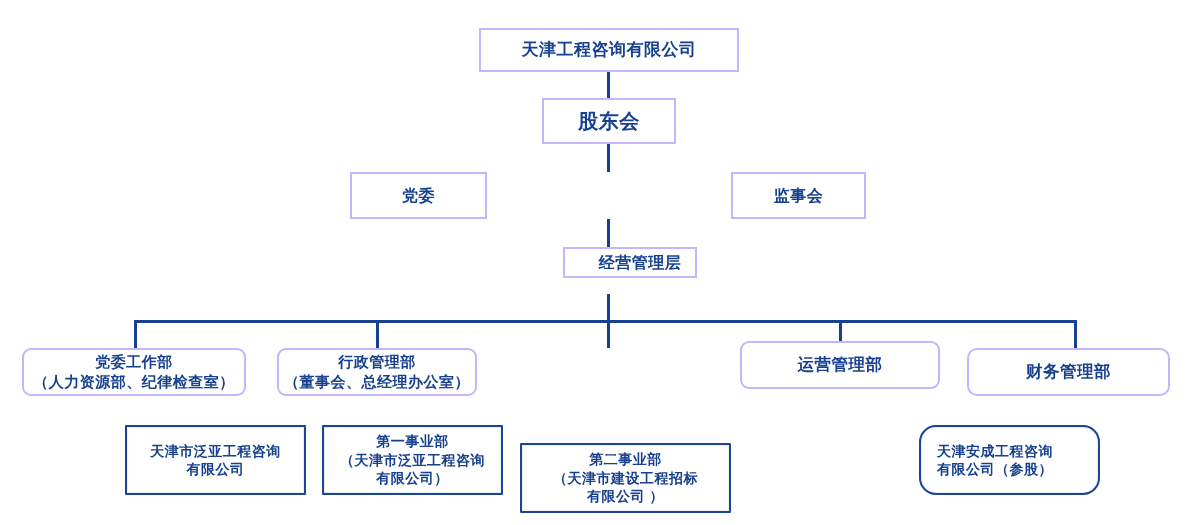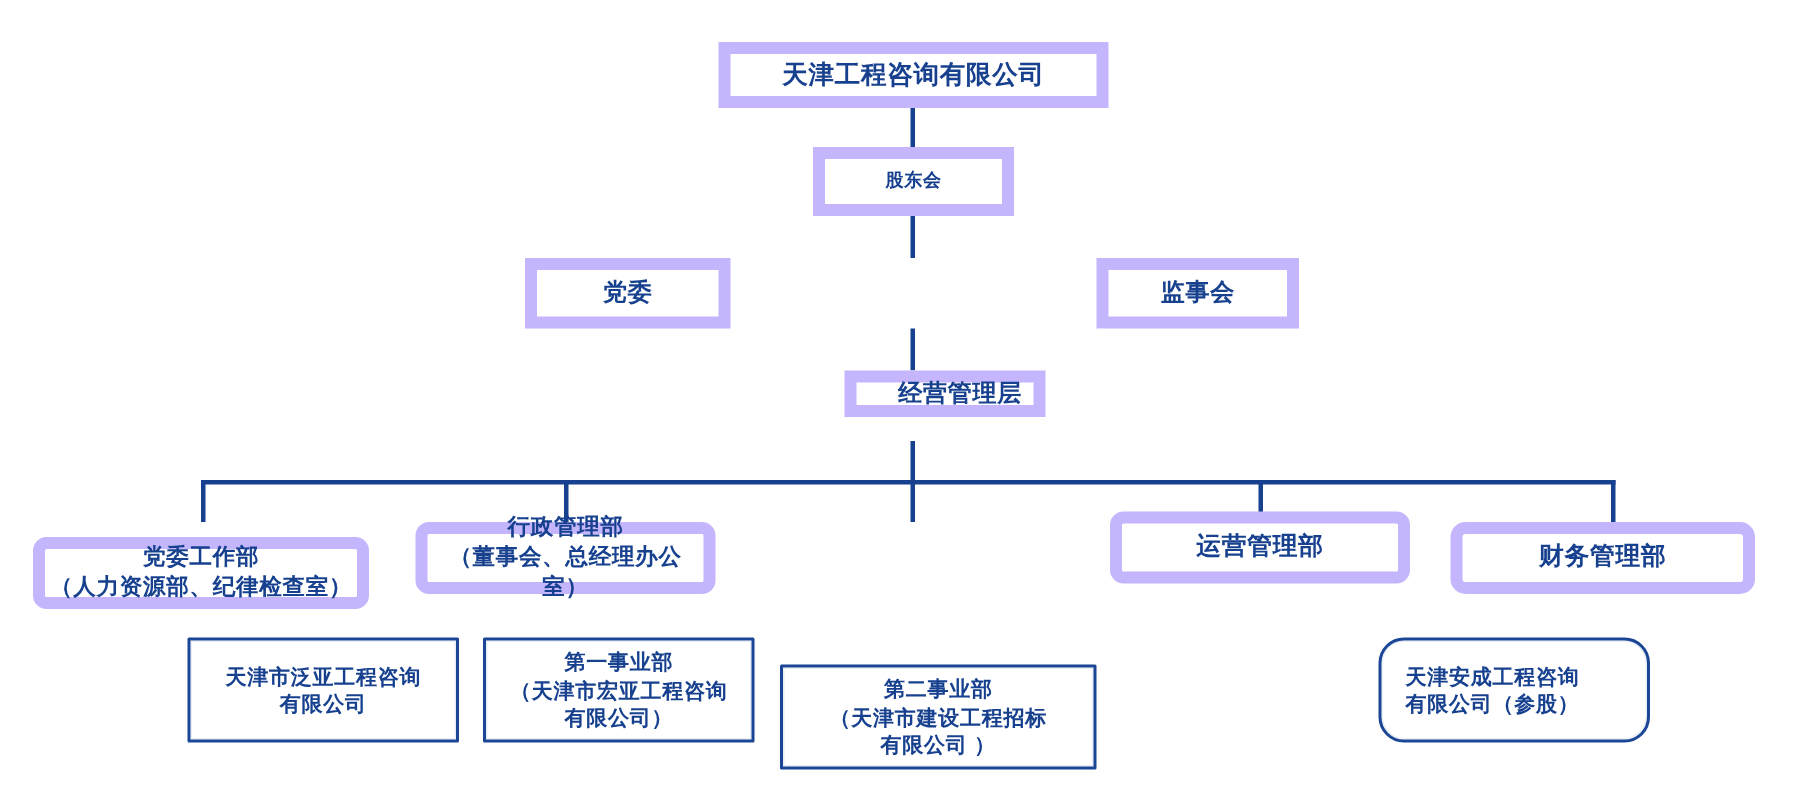--- a/index.html
+++ b/index.html
@@ -23,34 +23,34 @@
     position: absolute;
     box-sizing: border-box;
     display: flex;
     align-items: center;
     justify-content: center;
     text-align: center;
     color: #17418f;
     font-weight: bold;
     line-height: 1.32;
     background: #ffffff;
-    border: 8px solid #c4b5fd;
+    border: 2px solid #c4b5fd;
     white-space: pre-line;
     letter-spacing: 0.5px;
   }
   .node.rounded {
     border-radius: 9px;
   }
   .node.sub {
     border: 2px solid #1b4595;
     box-shadow: inset 0 0 0 1px #e9eef7;
     border-radius: 1px;
   }
   .node.lvl1 { font-size: 17px; }
-  .node.lvl2 { font-size: 12px; }
+  .node.lvl2 { font-size: 20px; }
   .node.lvl3 { font-size: 16px; }
   .node.lvl4 { font-size: 16px; }
   .node.dept { font-size: 15px; }
   .node.dept.single { font-size: 16.5px; }
   .node.sub  { font-size: 14px; }
   .node.sub.left {
     justify-content: flex-start;
     text-align: left;
     padding-left: 16px;
     border-radius: 17px;
@@ -87,31 +87,31 @@
 
   <div class="node lvl1" style="left:479px; top:28px; width:260px; height:44px;">天津工程咨询有限公司</div>
 
   <div class="node lvl2" style="left:542px; top:98px; width:134px; height:46px;">股东会</div>
 
   <div class="node lvl3" style="left:350px; top:172px; width:137px; height:47px;">党委</div>
   <div class="node lvl3" style="left:731px; top:172px; width:135px; height:47px;">监事会</div>
 
   <div class="node lvl4" style="left:563px; top:247px; width:134px; height:31px;padding-left:20px;">经营管理层</div>
 
-  <div class="node dept rounded" style="left:22px; top:348px; width:224px; height:48px;margin-top:10px;">党委工作部
+  <div class="node dept rounded" style="left:22px; top:348px; width:224px; height:48px;">党委工作部
 （人力资源部、纪律检查室）</div>
   <div class="node dept rounded" style="left:277px; top:348px; width:200px; height:48px;">行政管理部
 （董事会、总经理办公室）</div>
   <div class="node dept single rounded" style="left:740px; top:341px; width:200px; height:48px;">运营管理部</div>
   <div class="node dept single rounded" style="left:967px; top:348px; width:203px; height:48px;border-radius:10px;">财务管理部</div>
 
   <div class="node sub" style="left:125px; top:425px; width:181px; height:70px;">天津市泛亚工程咨询
 有限公司</div>
   <div class="node sub" style="left:322px; top:425px; width:181px; height:70px;">第一事业部
-（天津市宏亚工程咨询
+（天津市泛亚工程咨询
 有限公司）</div>
   <div class="node sub" style="left:520px; top:443px; width:211px; height:70px;">第二事业部
 （天津市建设工程招标
 有限公司 ）</div>
   <div class="node sub left" style="left:919px; top:425px; width:181px; height:70px;">天津安成工程咨询
 有限公司（参股）</div>
 
 </div>
 
 </body></html>

